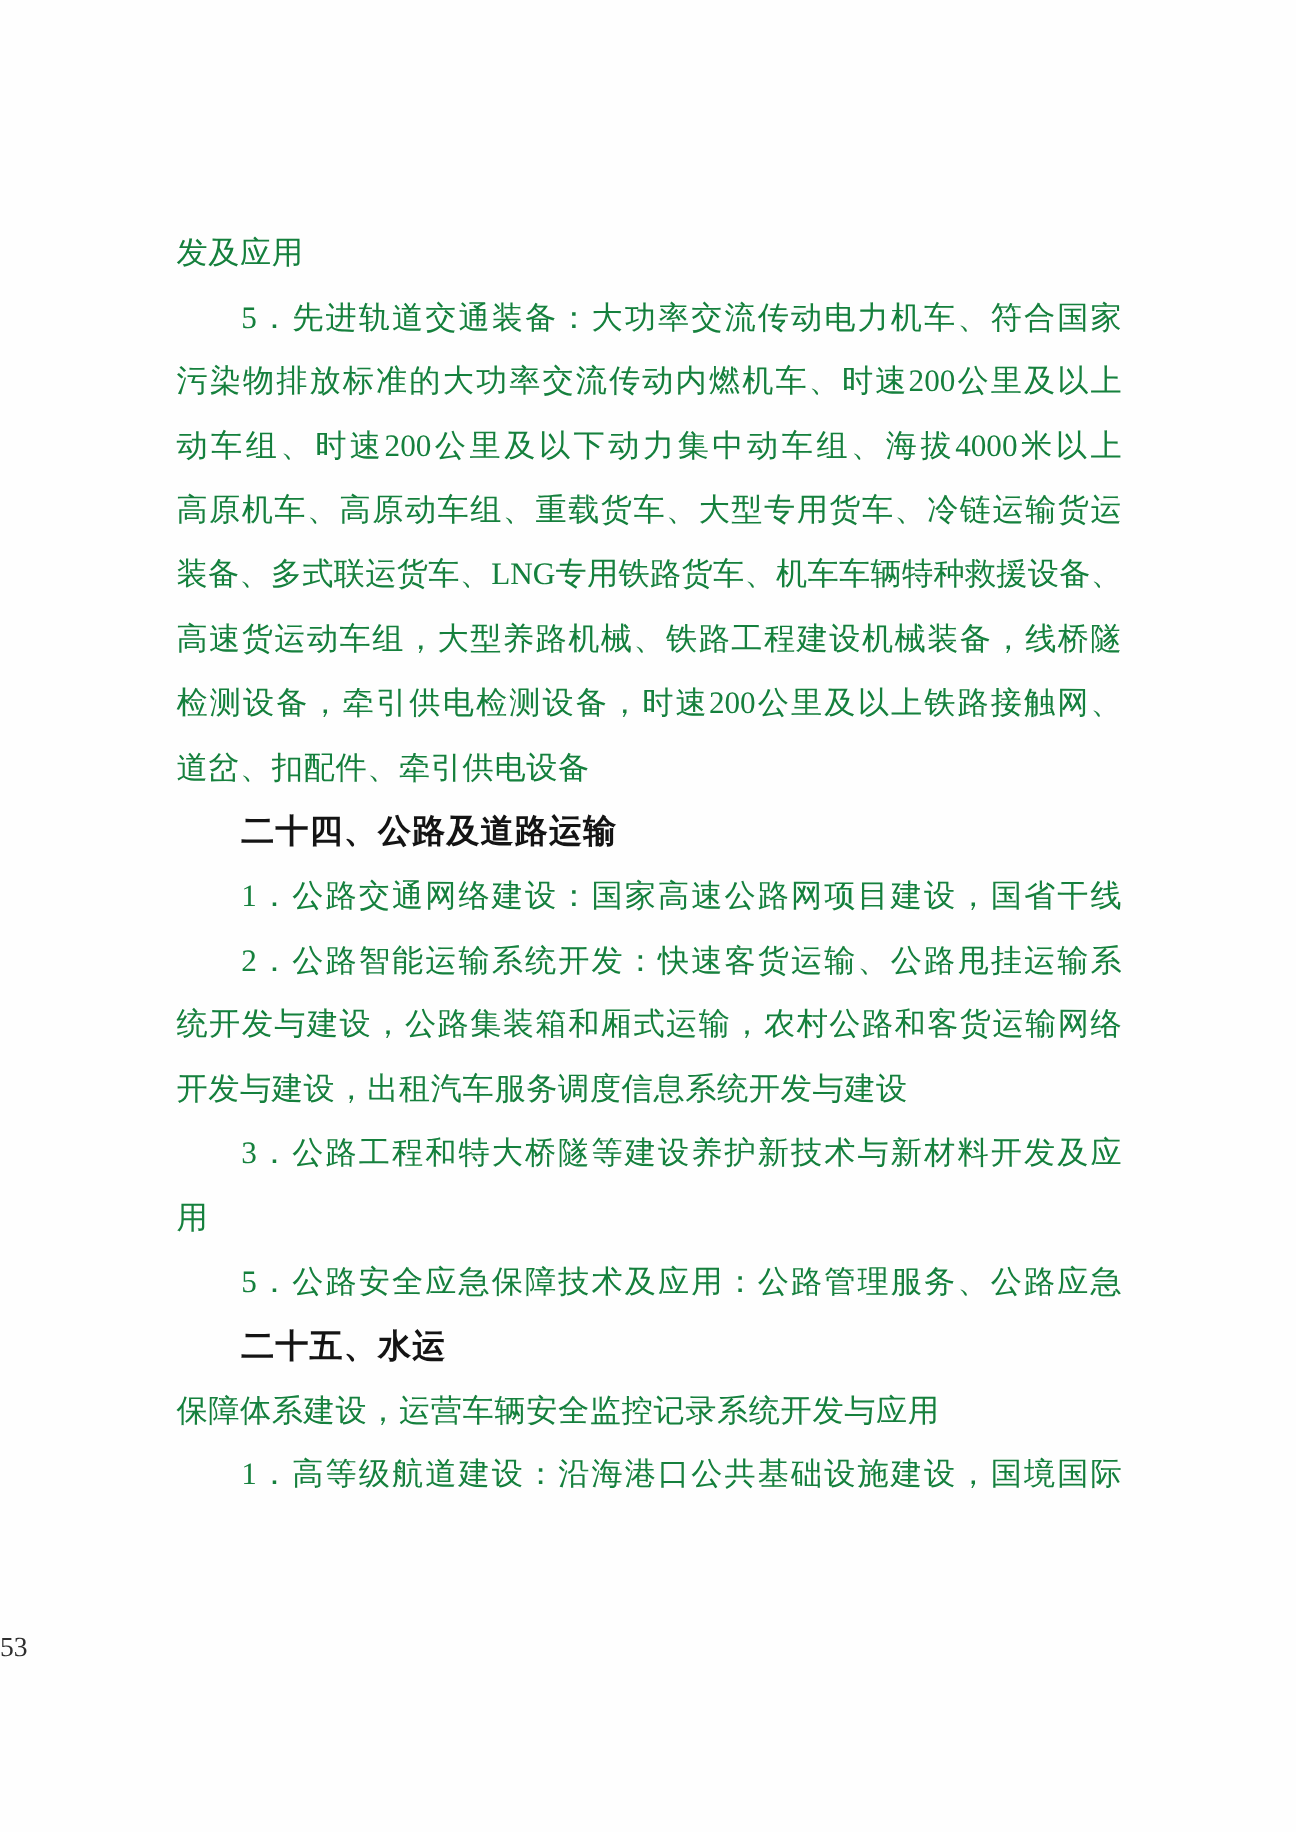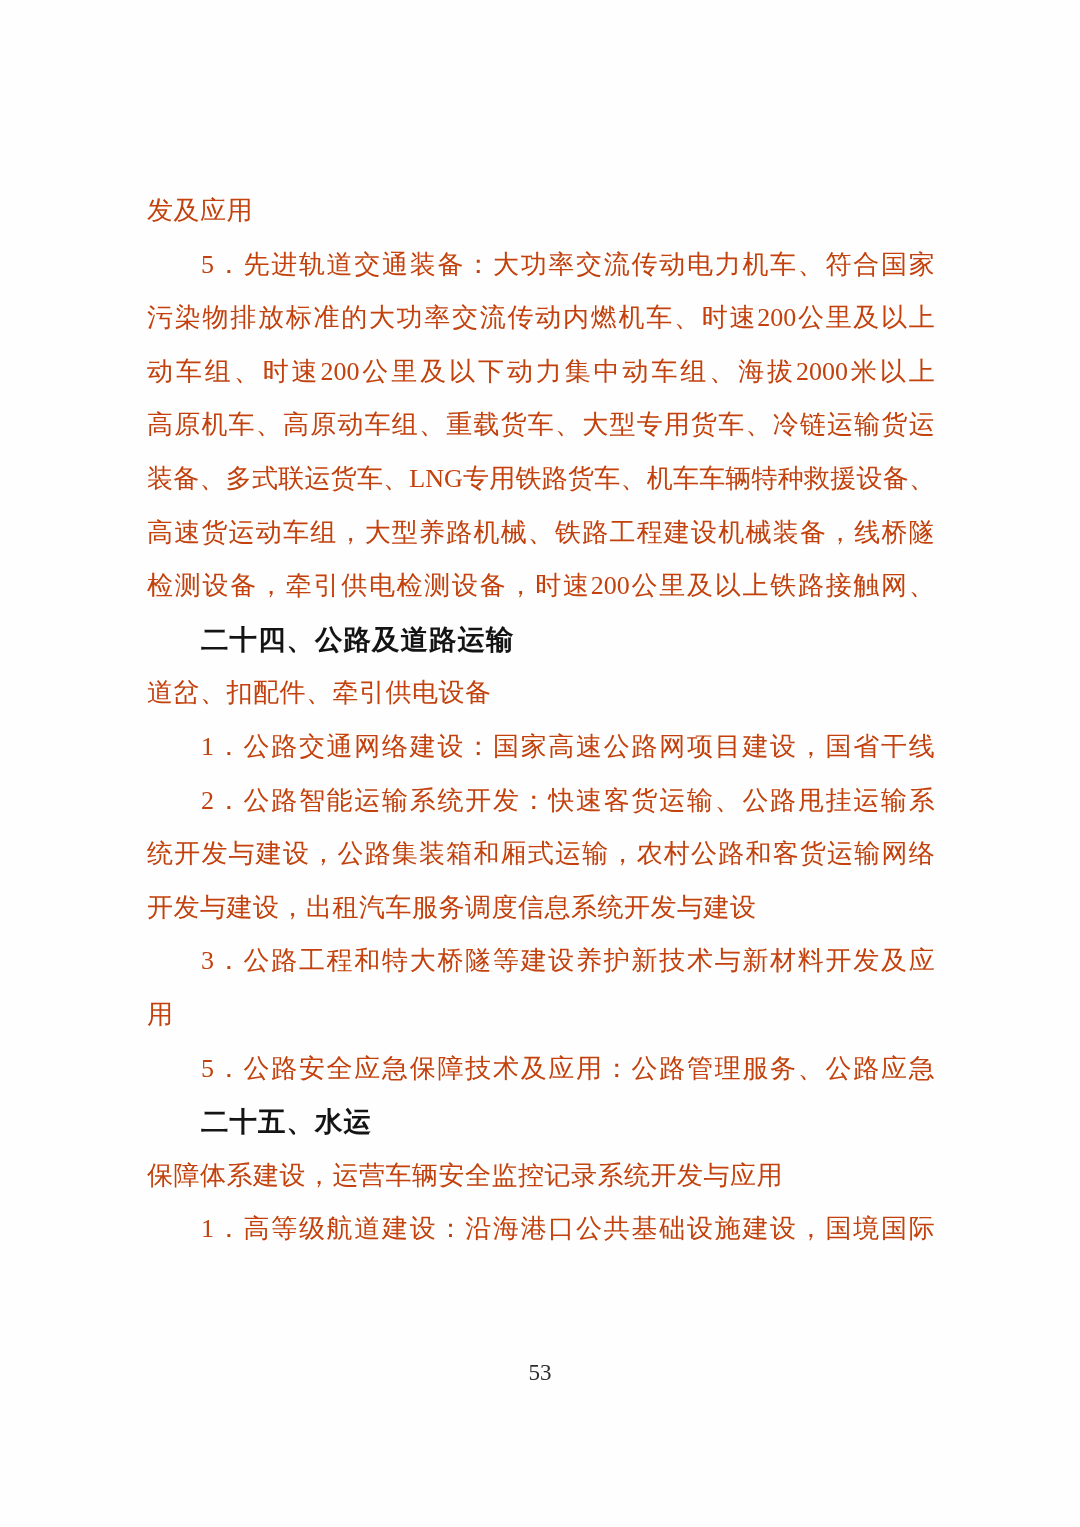--- a/index.html
+++ b/index.html
@@ -18,21 +18,21 @@
     position: absolute;
     left: 147px;
     top: 184px;
     width: 788px;
   }
   .line {
     height: 53.6px;
     line-height: 53.6px;
     font-family: "Liberation Serif", "DejaVu Serif", serif;
     font-size: 26px;
-    color: #c2410c;
+    color: #15803d;
     white-space: nowrap;
     letter-spacing: 0.5px;
   }
   .line.justify {
     display: flex;
     justify-content: space-between;
     align-items: center;
     white-space: normal;
     letter-spacing: 0;
   }
@@ -46,21 +46,21 @@
     color: #141414;
     letter-spacing: 1px;
   }
   .page-number {
     position: absolute;
     top: 1352px;
     left: 0;
     width: 100%;
     height: 42px;
     line-height: 42px;
-    text-align: center;
+    text-align: left;
     font-family: "Liberation Serif", "DejaVu Serif", serif;
     font-size: 23px;
     color: #2e2e2e;
   }
 </style>
 </head>
 <body>
 
 <div class="page">
   <div class="text-block">
@@ -140,21 +140,21 @@
         <span>动</span>
         <span>力</span>
         <span>集</span>
         <span>中</span>
         <span>动</span>
         <span>车</span>
         <span>组</span>
         <span>、</span>
         <span>海</span>
         <span>拔</span>
-        <span>2000</span>
+        <span>4000</span>
         <span>米</span>
         <span>以</span>
         <span>上</span>
       </div>
       <div class="line justify">
         <span>高</span>
         <span>原</span>
         <span>机</span>
         <span>车</span>
         <span>、</span>
@@ -268,22 +268,22 @@
         <span>及</span>
         <span>以</span>
         <span>上</span>
         <span>铁</span>
         <span>路</span>
         <span>接</span>
         <span>触</span>
         <span>网</span>
         <span>、</span>
       </div>
+      <div class="line">道岔、扣配件、牵引供电设备</div>
       <div class="line heading indent">二十四、公路及道路运输</div>
-      <div class="line">道岔、扣配件、牵引供电设备</div>
       <div class="line indent justify">
         <span>1</span>
         <span>．</span>
         <span>公</span>
         <span>路</span>
         <span>交</span>
         <span>通</span>
         <span>网</span>
         <span>络</span>
         <span>建</span>

